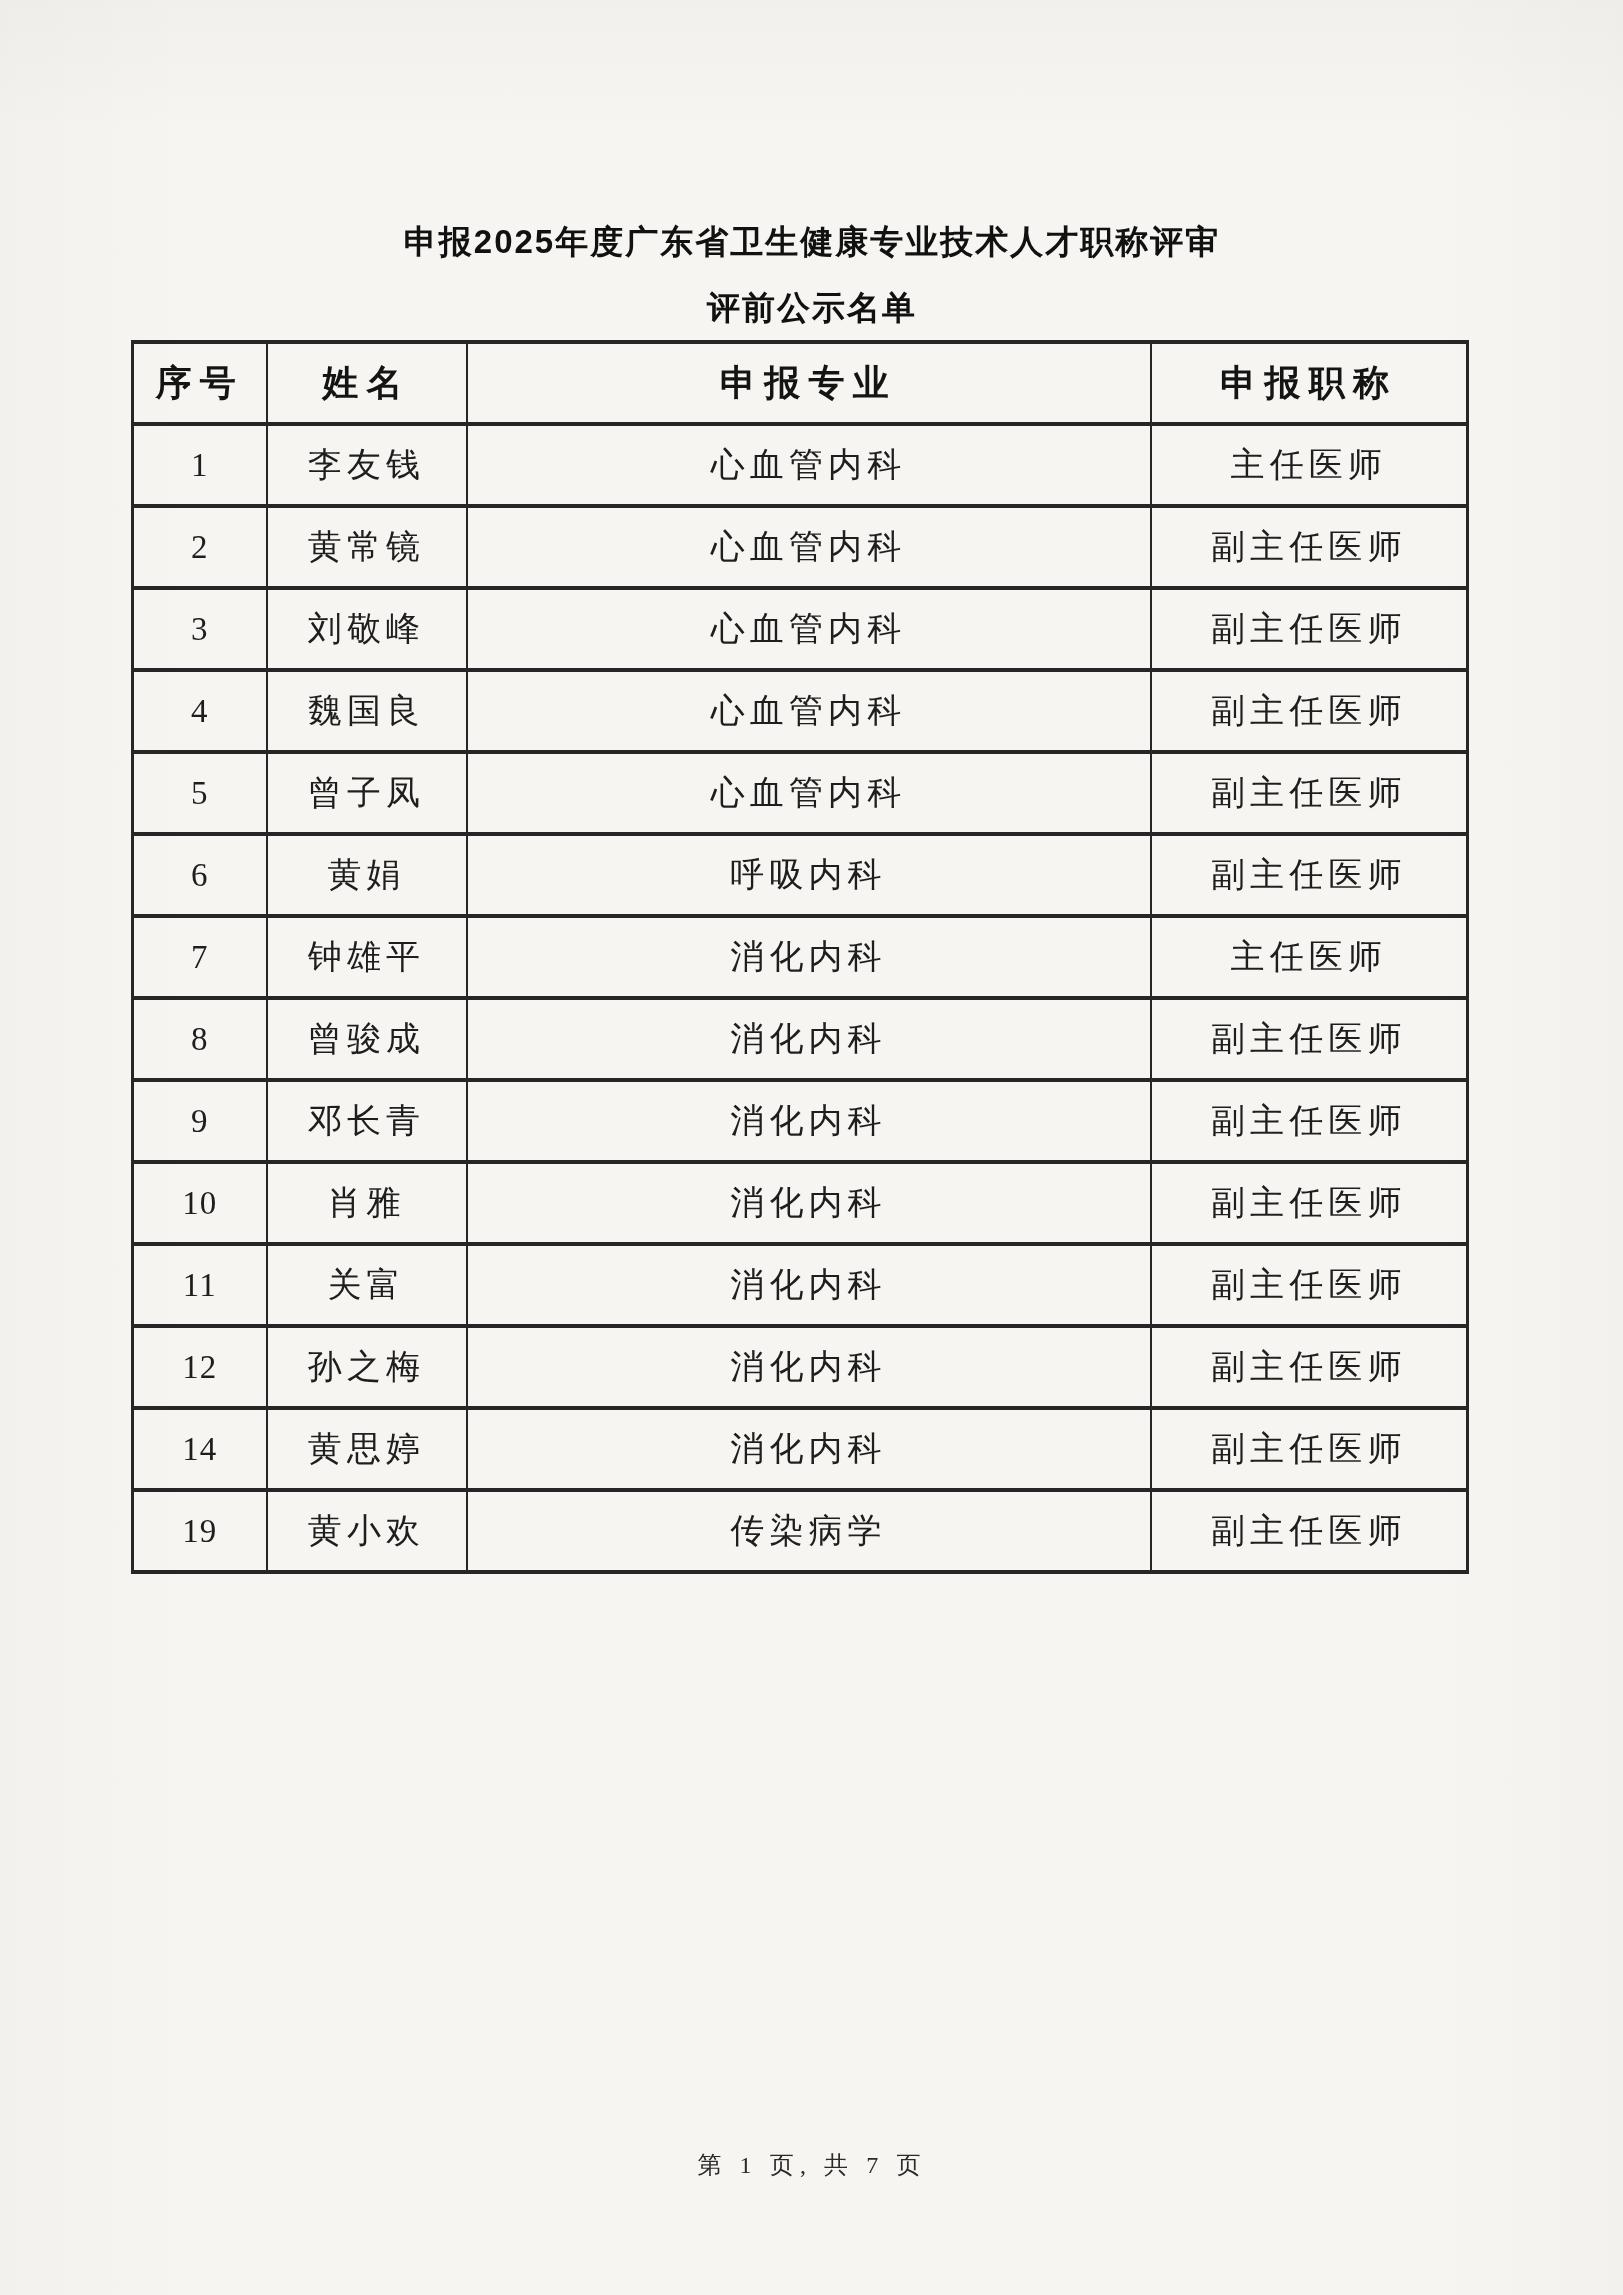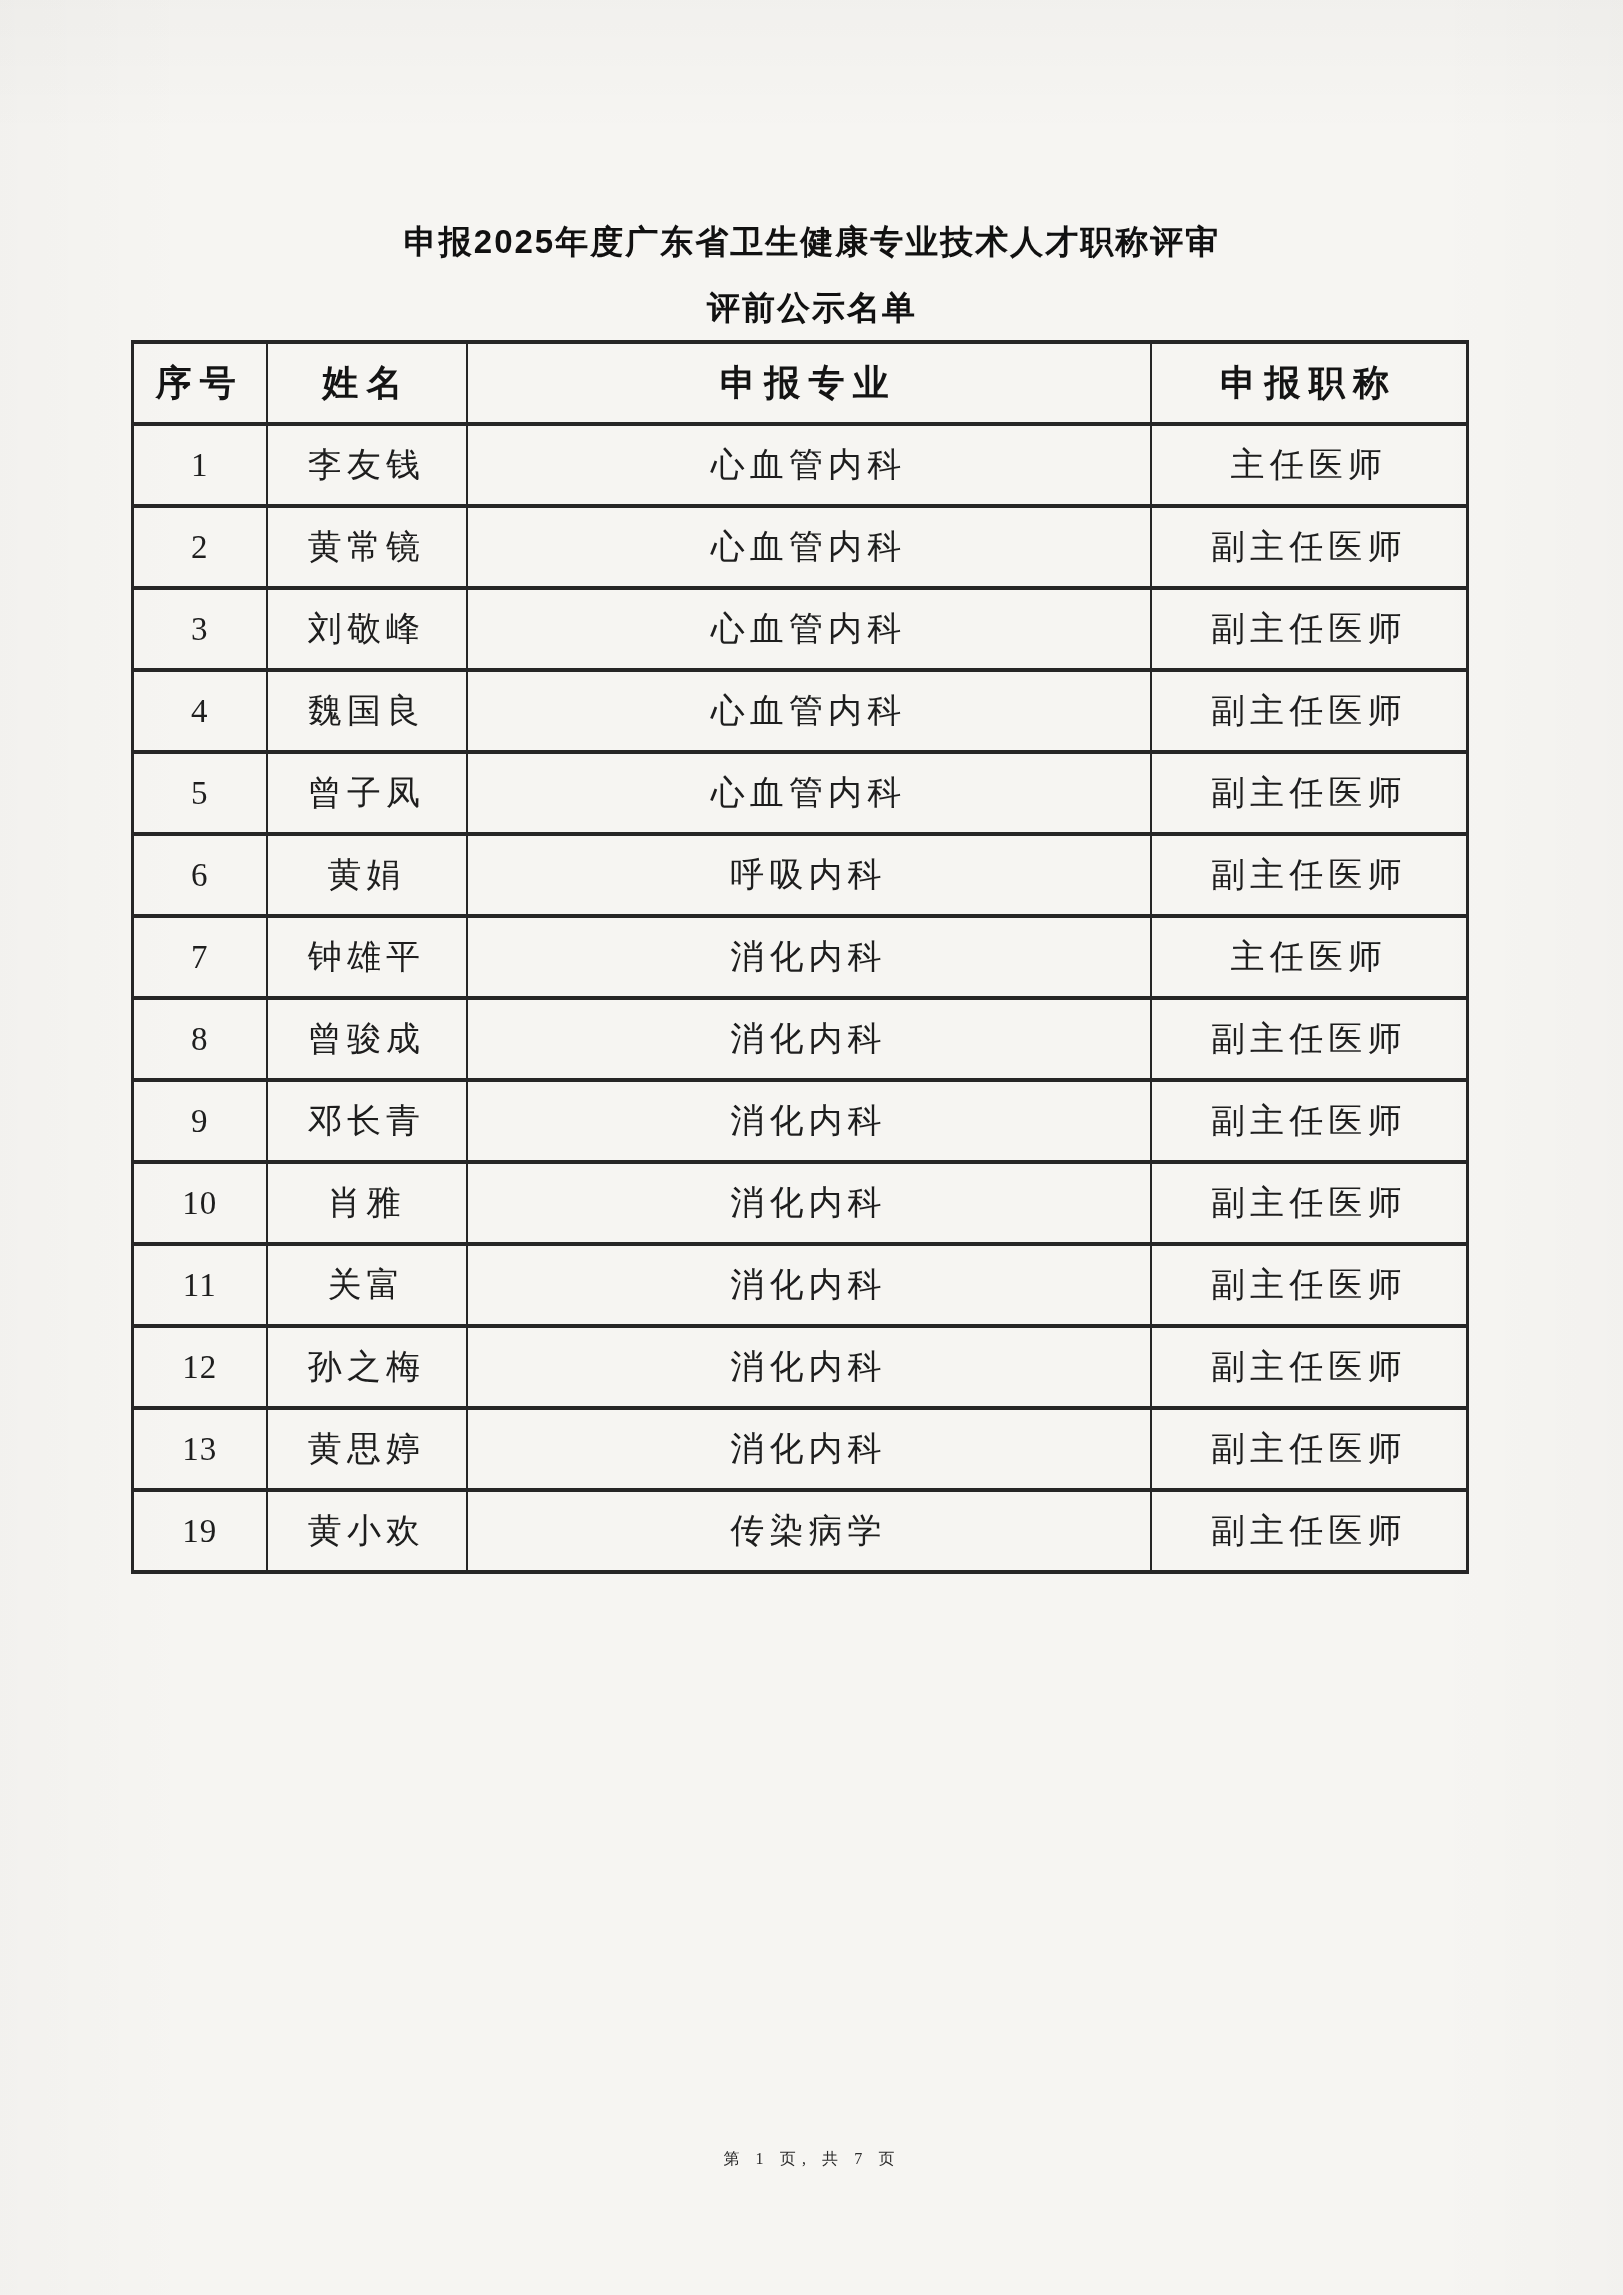--- a/index.html
+++ b/index.html
@@ -87,21 +87,21 @@
   table.roster tbody td.c-no {
     letter-spacing: 1px;
     font-size: 33px;
   }
   .footer {
     position: absolute;
     top: 2149px;
     left: 0;
     width: 100%;
     text-align: center;
-    font-size: 16px;
+    font-size: 24px;
     letter-spacing: 6.1px;
     color: #2a2a2a;
   }
 </style>
 </head>
 <body>
 
 <div class="page">
 
   <div class="title-block">
@@ -204,21 +204,21 @@
         </tr>
 
         <tr>
           <td class="c-no">12</td>
           <td class="c-name">孙之梅</td>
           <td class="c-spec">消化内科</td>
           <td class="c-title">副主任医师</td>
         </tr>
 
         <tr>
-          <td class="c-no">13</td>
+          <td class="c-no">14</td>
           <td class="c-name">黄思婷</td>
           <td class="c-spec">消化内科</td>
           <td class="c-title">副主任医师</td>
         </tr>
 
 
 
 
 
 

